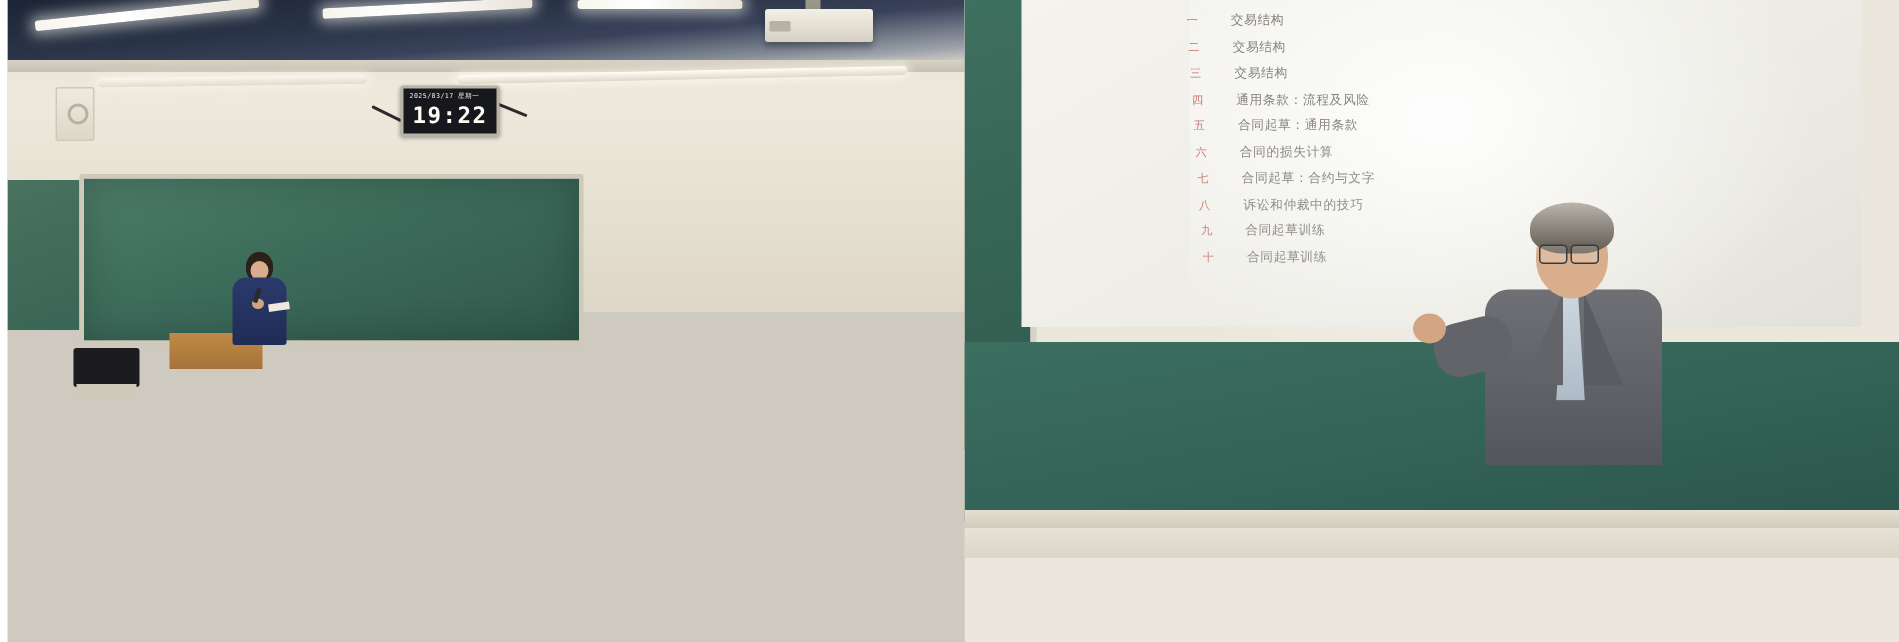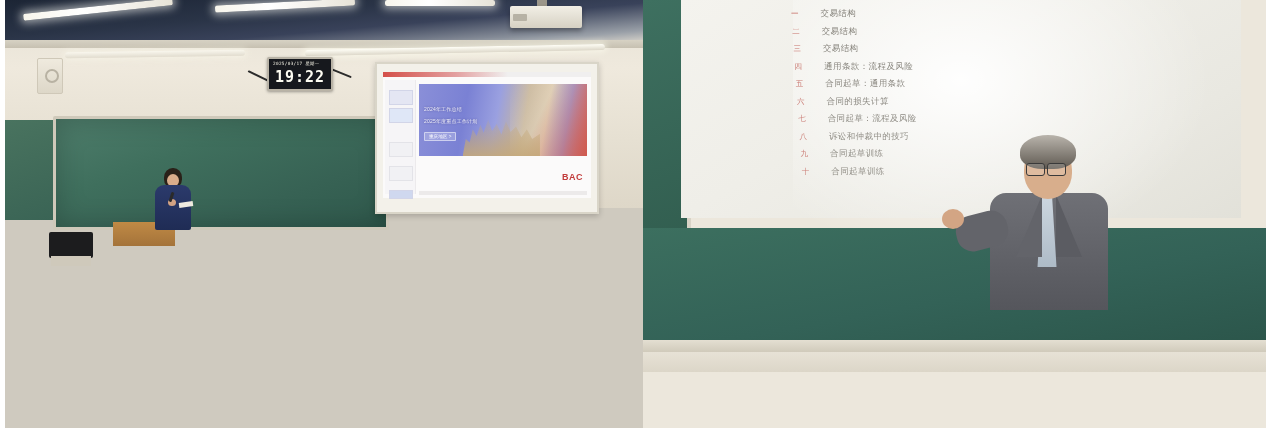--- a/index.html
+++ b/index.html
@@ -119,41 +119,20 @@
     <div class="l-clock-arm" style="left:243px;top:70px;width:22px;transform:rotate(26deg);"></div>
     <div class="l-clock-arm" style="left:326px;top:68px;width:22px;transform:rotate(22deg);"></div>
     <div class="l-clock">
       <div class="l-clock-date">2025/03/17  星期一</div>
       <div class="l-clock-time">19:22</div>
     </div>
 
     <div class="l-board-left"></div>
     <div class="l-board"></div>
 
-    <div class="l-screen">
-      <div class="l-screen-inner">
-        <div class="l-sl-topbar"></div>
-        <div class="l-sl-sidebar">
-          <div class="l-sl-thumb" style="top:10px;"></div>
-          <div class="l-sl-thumb" style="top:28px;background:#dfe7f7;"></div>
-          <div class="l-sl-thumb" style="top:62px;background:#f1f1f4;border-color:#e3e3e8;"></div>
-          <div class="l-sl-thumb" style="top:86px;background:#f1f1f4;border-color:#e3e3e8;"></div>
-          <div class="l-sl-thumb" style="top:110px;height:7px;background:#cfd8ef;"></div>
-        </div>
-        <div class="l-sl-main">
-          <div class="l-sl-sky"></div>
-          <div class="l-sl-city"></div>
-          <div class="l-sl-line" style="top:22px;">2024年工作总结</div>
-          <div class="l-sl-line" style="top:34px;">2025年度重点工作计划</div>
-          <div class="l-sl-btn">重庆地区 &gt;</div>
-        </div>
-        <div class="l-sl-logo">BAC</div>
-        <div class="l-sl-foot"></div>
-      </div>
-    </div>
 
     <div class="l-monitor"></div>
     <div class="l-monitor-b"></div>
     <div class="l-desk"></div>
     <div class="presenter">
       <div class="p-head"></div>
       <div class="p-face"></div>
       <div class="p-body"></div>
       <div class="p-paper"></div>
       <div class="p-hand"></div>
@@ -259,21 +238,21 @@
         <div class="r-sl-row" style="left: 152.8px; top: 78px; opacity: 0.89;">
           <span class="r-sl-num">五</span>
           <span class="r-sl-txt">合同起草：通用条款</span>
         </div>
         <div class="r-sl-row" style="left: 154px; top: 95.5px; opacity: 0.875;">
           <span class="r-sl-num">六</span>
           <span class="r-sl-txt">合同的损失计算</span>
         </div>
         <div class="r-sl-row" style="left: 155.2px; top: 113px; opacity: 0.86;">
           <span class="r-sl-num">七</span>
-          <span class="r-sl-txt">合同起草：流程及风险</span>
+          <span class="r-sl-txt">合同起草：合约与文字</span>
         </div>
         <div class="r-sl-row" style="left: 156.4px; top: 130.5px; opacity: 0.845;">
           <span class="r-sl-num">八</span>
           <span class="r-sl-txt">诉讼和仲裁中的技巧</span>
         </div>
         <div class="r-sl-row" style="left: 157.6px; top: 148px; opacity: 0.83;">
           <span class="r-sl-num">九</span>
           <span class="r-sl-txt">合同起草训练</span>
         </div>
         <div class="r-sl-row" style="left: 158.8px; top: 165.5px; opacity: 0.815;">

